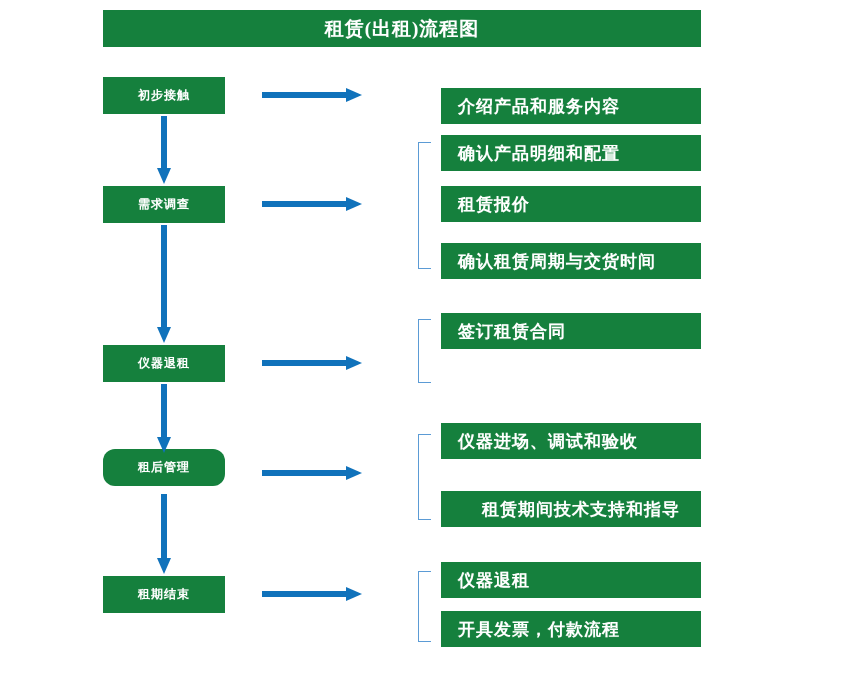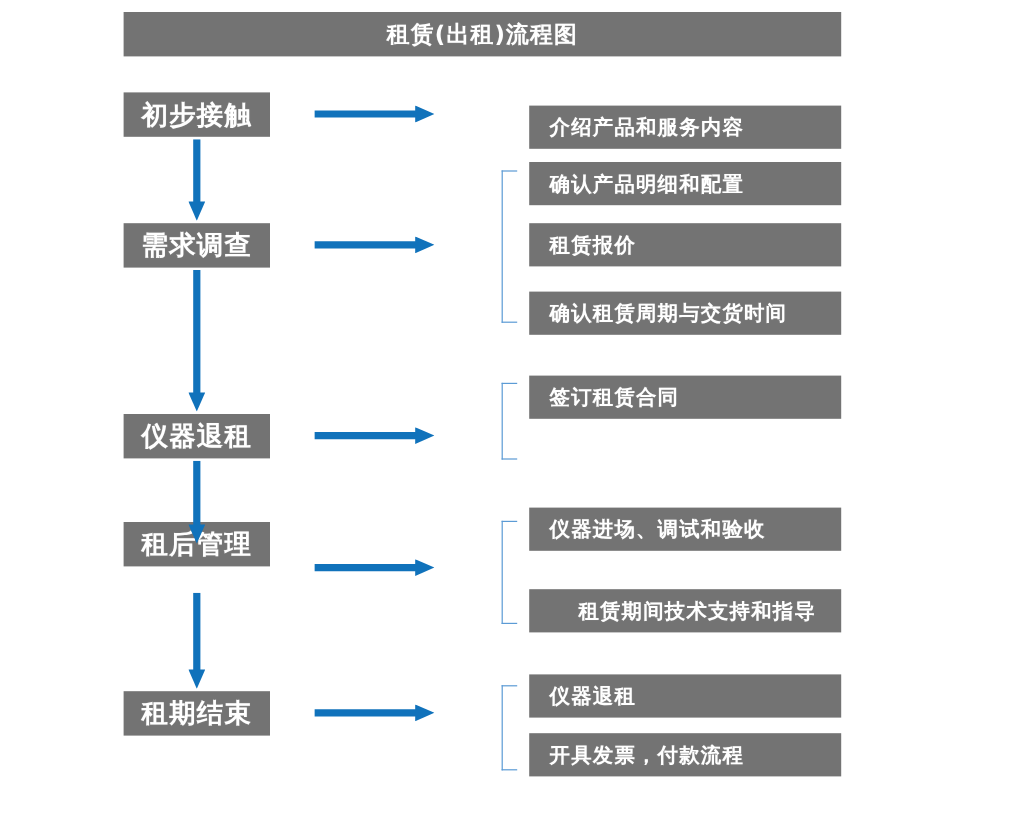--- a/index.html
+++ b/index.html
@@ -15,42 +15,43 @@
     overflow: hidden;
   }
   #canvas {
     position: absolute;
     left: 0; top: 0;
     width: 844px;
     height: 688px;
   }
   .box {
     position: absolute;
-    background: #737373;
+    background: #15803d;
     color: #ffffff;
     font-weight: bold;
     display: flex;
     align-items: center;
     box-sizing: border-box;
     letter-spacing: 1px;
     text-shadow: 0 0 1px rgba(255,255,255,0.25);
+    font-family: Liberation Serif, serif;
   }
   .title-bar {
     left: 103px;
     top: 10px;
     width: 598px;
     height: 37px;
     justify-content: center;
     font-size: 19px;
   }
   .stage-box {
     width: 122px;
     height: 37px;
     justify-content: center;
-    font-size: 22px;
+    font-size: 12px;
   }
   .detail-box {
     left: 441px;
     width: 260px;
     height: 36px;
     justify-content: flex-start;
     padding-left: 17px;
     font-size: 17px;
   }
   .h-arrow {
@@ -72,21 +73,21 @@
 </head>
 <body>
 
 <div id="canvas">
 
   <div class="box title-bar">租赁(出租)流程图</div>
 
   <div class="box stage-box" style="left:103px; top:77px;">初步接触</div>
   <div class="box stage-box" style="left:103px; top:186px;">需求调查</div>
   <div class="box stage-box" style="left:103px; top:345px;">仪器退租</div>
-  <div class="box stage-box" style="left:103px; top:435px;">租后管理</div>
+  <div class="box stage-box" style="left:103px; top:449px;border-radius:12px;">租后管理</div>
   <div class="box stage-box" style="left:103px; top:576px;">租期结束</div>
 
   <svg class="v-arrow" style="left:157px; top:116px; height:68px;" viewBox="0 0 14 68">
     <line x1="7" y1="0" x2="7" y2="56" stroke="#1072bb" stroke-width="6"></line>
     <polygon points="7,68 0,52 14,52" fill="#1072bb"></polygon>
   </svg>
   <svg class="v-arrow" style="left:157px; top:225px; height:118px;" viewBox="0 0 14 118">
     <line x1="7" y1="0" x2="7" y2="106" stroke="#1072bb" stroke-width="6"></line>
     <polygon points="7,118 0,102 14,102" fill="#1072bb"></polygon>
   </svg>

